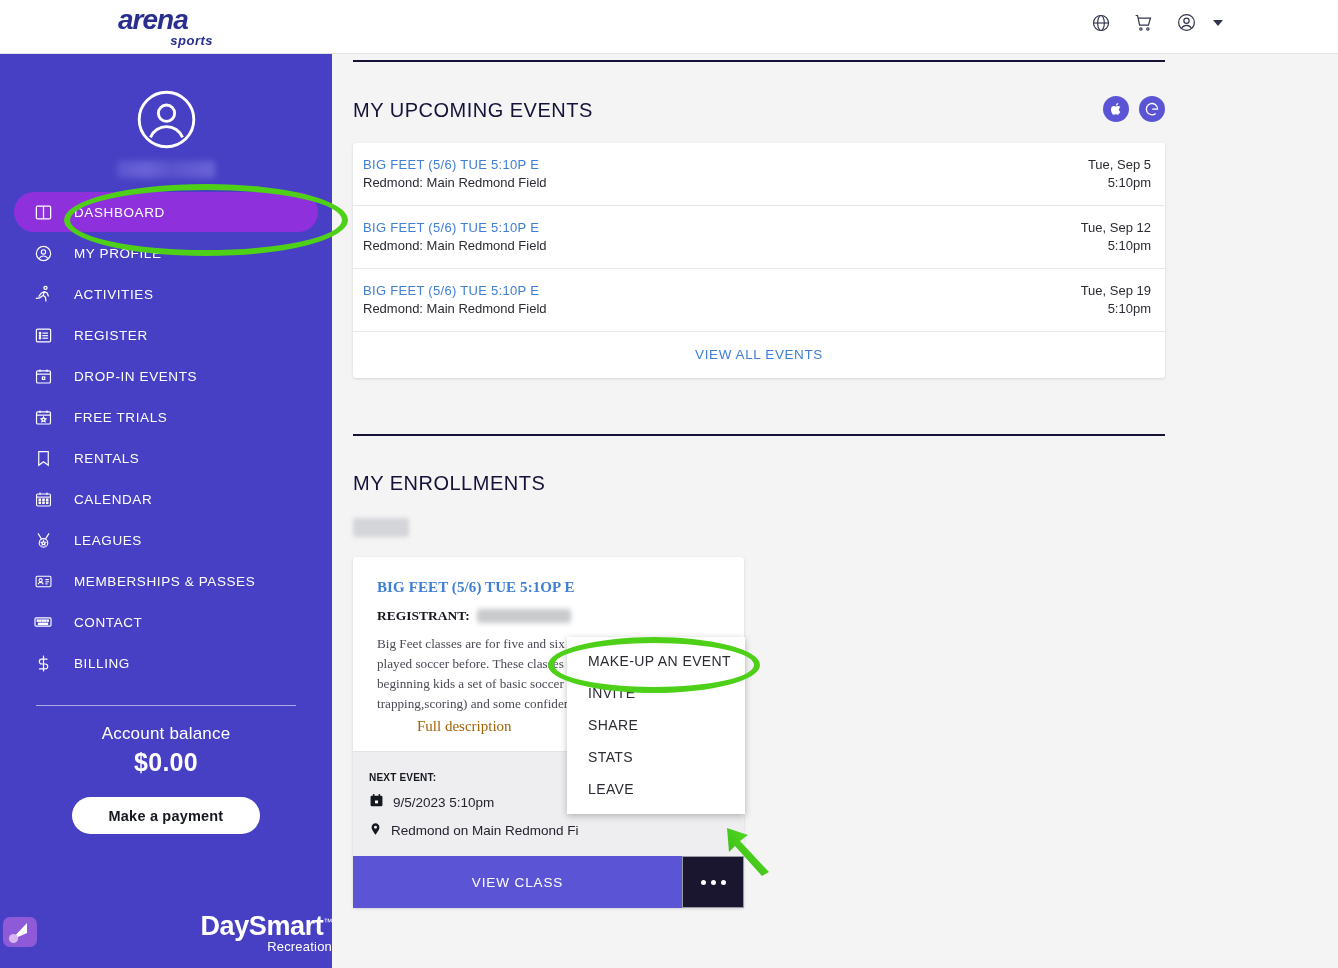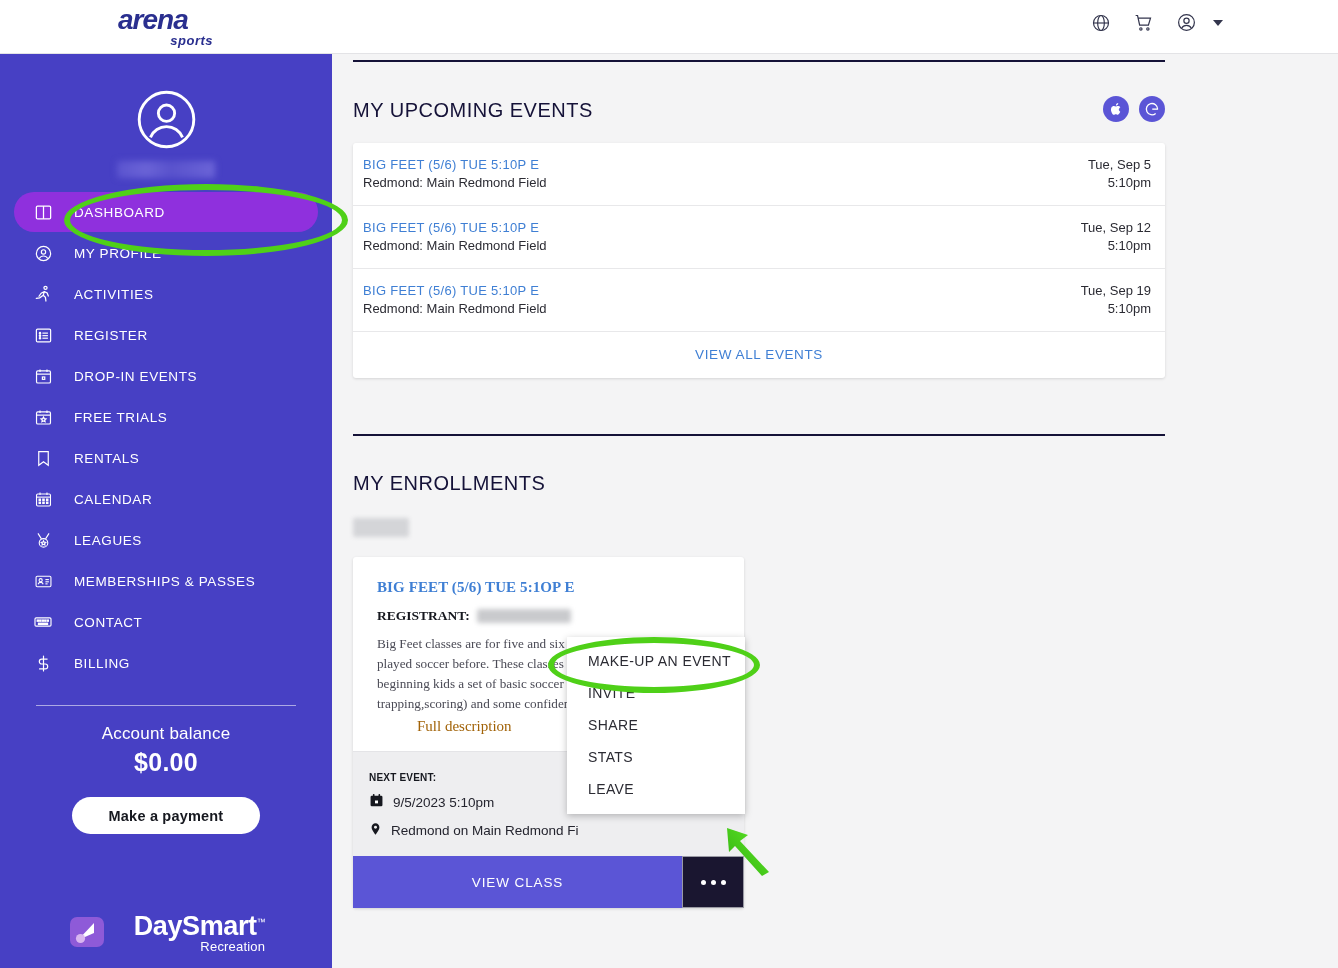--- a/index.html
+++ b/index.html
@@ -80,21 +80,21 @@
   }
   .pay-btn {
     display: block; margin: 20px auto 0; width: 188px; height: 37px;
     background: #fff; color: #16181f; border: none; border-radius: 20px;
     font-family: Liberation Sans, sans-serif;
     font-size: 14.5px; font-weight: 700; cursor: pointer; letter-spacing: .2px;
   }
 
   .daysmart {
     position: absolute; left: 0; bottom: 14px; width: 332px;
-    display: flex; align-items: center; justify-content: center; gap: 27px;
+    display: flex; align-items: center; justify-content: space-between; gap: 27px;
   }
   .ds-text { color: #fff; }
   .ds-main { font-size: 27px; font-weight: 700; line-height: 27px; letter-spacing: -.4px; }
   .ds-main sup { font-size: 9px; vertical-align: super; font-weight: 400; }
   .ds-sub { font-size: 13px; text-align: right; line-height: 14px; letter-spacing: .2px; }
 
   
   .main {
     position: absolute; left: 332px; top: 54px;
     width: 1006px; height: 914px; background: #f4f4f5; overflow: hidden;

